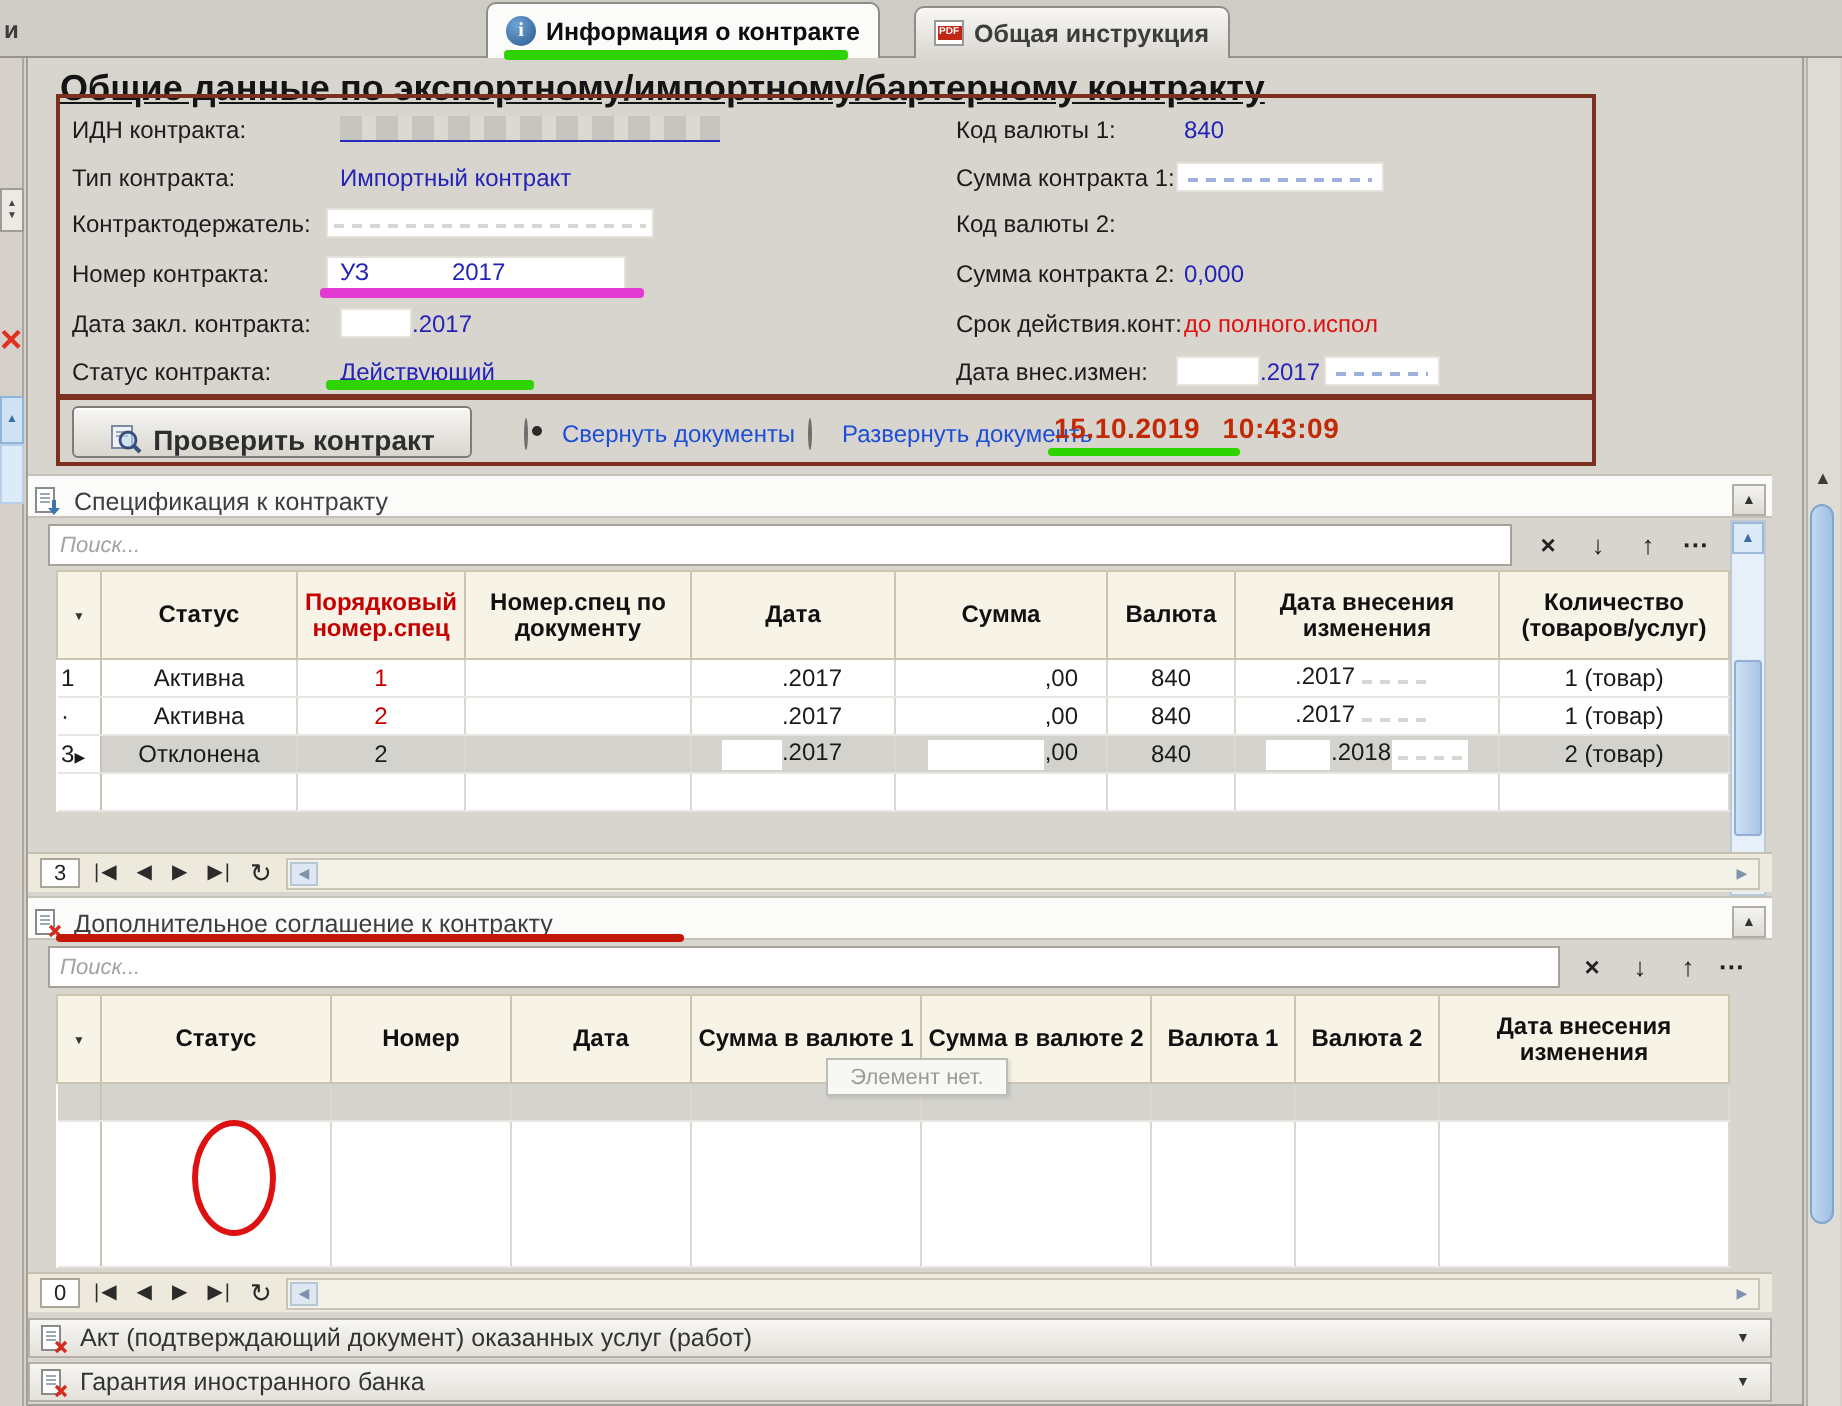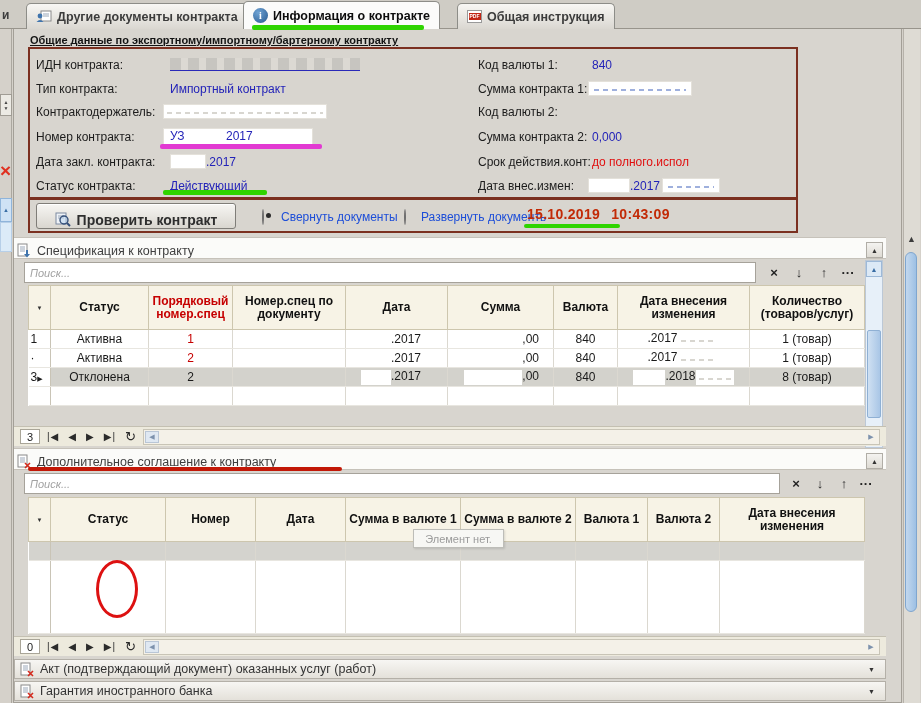--- a/index.html
+++ b/index.html
@@ -12,21 +12,21 @@
   .tabbar{position:absolute;left:0;top:0;width:921px;height:29px;background:#cfccc5;border-bottom:1px solid #98948c}
   .tab{position:absolute;top:3px;height:26px;background:linear-gradient(#f8f7f4,#dad7d1);
     border:1px solid #8d8d88;border-bottom:none;border-radius:5px 5px 0 0;
     display:flex;align-items:center;gap:5px;padding:0 9px;font-weight:bold;color:#3c3c3c;font-size:12.5px;white-space:nowrap}
   .tab.active{top:1px;height:28px;background:#fbfbfa;color:#0d0d0d;z-index:2}
 
   
   .panel{position:absolute;left:13px;top:29px;width:889px;height:674px;background:#d8d5cf;border:1px solid #a39f97;border-top:none}
 
   
-  .formtitle{position:absolute;left:30px;top:34px;font-weight:bold;font-size:11px;text-decoration:underline;color:#141414}
+  .formtitle{position:absolute;left:30px;top:34px;font-weight:bold;font-size:18px;text-decoration:underline;color:#141414}
   .mbox{position:absolute;border:2px solid #7b3020}
   .frow{position:absolute;height:17px;display:flex;align-items:center}
   .flabel{color:#1c1c1c}
   .fvalue{color:#2323b8}
   .red-val{color:#e01010}
   .whitebox{display:inline-block;background:#fff;height:15px;vertical-align:middle;border:1px solid #e4e1da}
   .smudge{display:inline-block;height:13px;vertical-align:middle;
     background:repeating-linear-gradient(90deg,#c7c5c0 0 11px,#dcd9d3 11px 18px)}
   .blue-underline{border-bottom:1px solid #2a2ab8}
   .marks{background-image:repeating-linear-gradient(90deg,#9fb0dd 0 5px,transparent 5px 9px);
@@ -124,32 +124,20 @@
 </style>
 </head>
 <body>
 
 <div class="screen">
 
   
   <div class="tabbar"></div>
   <span class="abs" style="left:2px;top:8px;font-weight:bold;color:#3c3c3c">и</span>
 
-  <div class="tab" style="left:26px">
-    <span class="icon">
-      <svg width="16" height="13">
-          <rect x="5" y="1" width="10" height="10" fill="#fff" stroke="#8a8a8a"></rect>
-          <line x1="7" y1="4" x2="13" y2="4" stroke="#9aa7b8"></line>
-          <line x1="7" y1="6" x2="13" y2="6" stroke="#9aa7b8"></line>
-          <circle cx="4" cy="6" r="2.4" fill="#3f74ad"></circle>
-          <path d="M0.5 12 Q4 8 7.5 12 Z" fill="#3f74ad"></path>
-        </svg>
-    </span>
-    <span>Другие документы контракта</span>
-  </div>
 
   <div class="tab active" style="left:243px">
     <span class="icon infoicon">i</span>
     <span>Информация о контракте</span>
   </div>
 
   <div class="tab" style="left:457px">
     <span class="icon pdficon">
         <span>PDF</span>
       </span>
@@ -373,21 +361,21 @@
       </tr>
       <tr class="selrow">
         <td class="mk"><span>3</span><span style="font-size:7px">▶</span></td>
         <td class="c">Отклонена</td>
         <td class="c">2</td>
         <td></td>
         <td class="r" style="padding-right:26px"><span class="whitebox" style="width:30px;border:none"></span><span>.2017</span></td>
         <td class="r" style="padding-right:14px"><span class="whitebox" style="width:58px;border:none"></span><span>,00</span></td>
         <td class="c">840</td>
         <td class="c"><span class="whitebox" style="width:32px;border:none"></span><span>.2018</span><span class="whitebox graymarks" style="width:38px;border:none"></span></td>
-        <td class="c">8 (товар)</td>
+        <td class="c">2 (товар)</td>
       </tr>
       <tr>
         <td class="mk"></td>
           <td></td>
           <td></td>
           <td></td>
           <td></td>
           <td></td>
           <td></td>
           <td></td>

